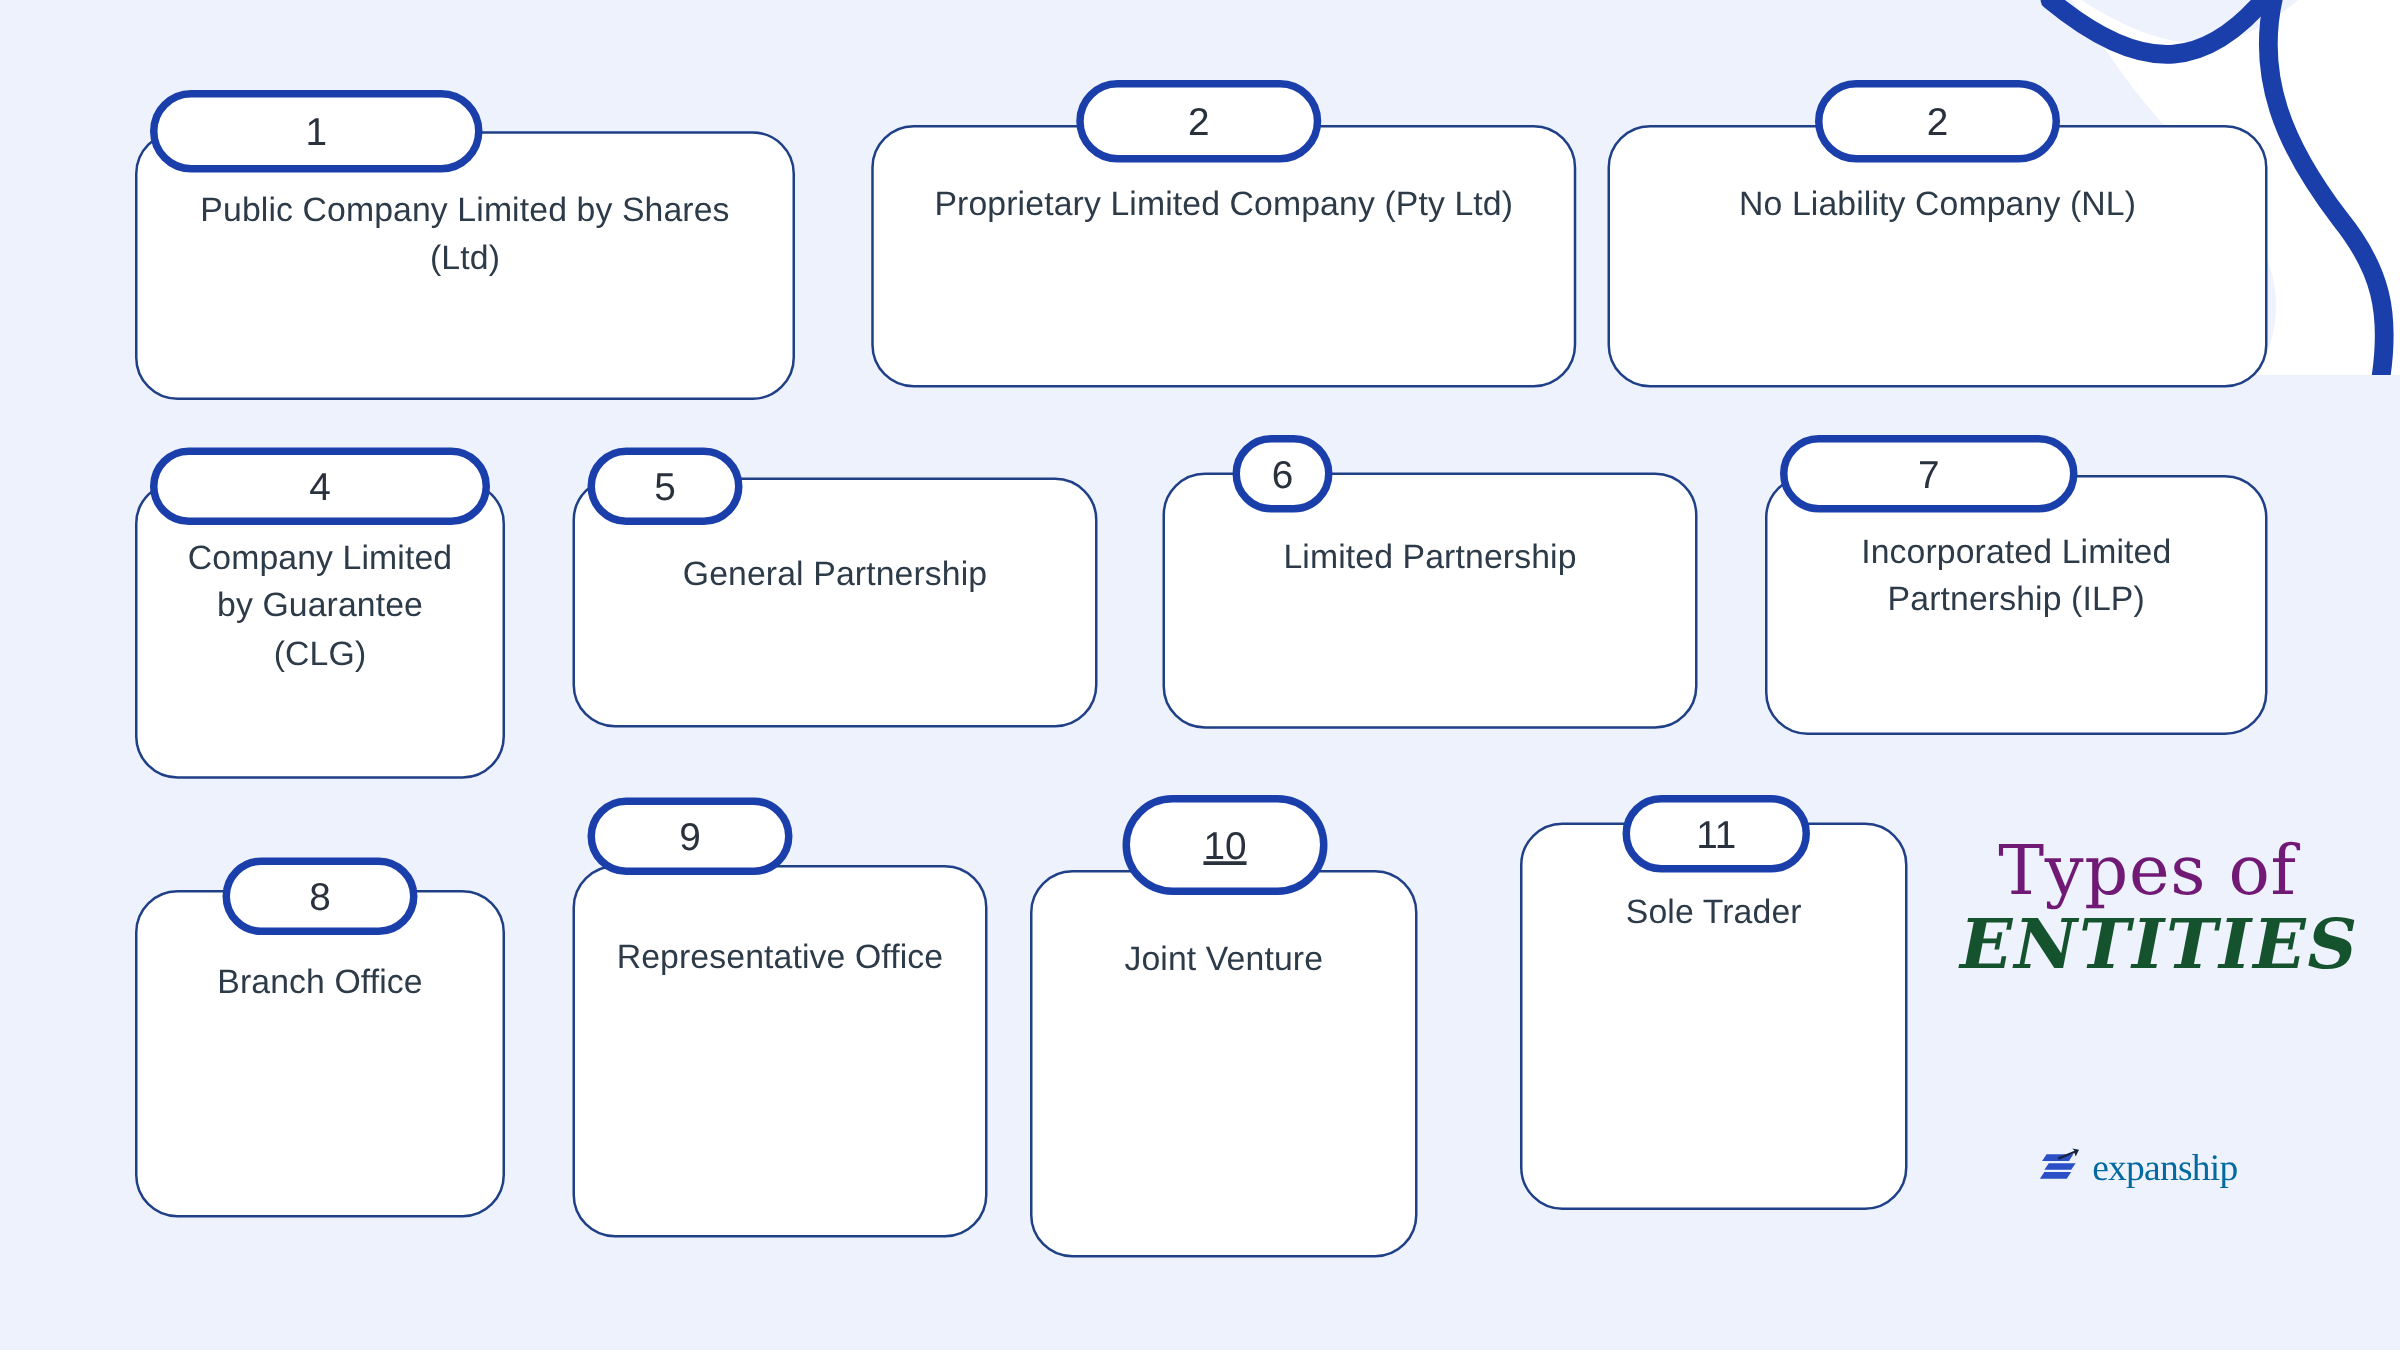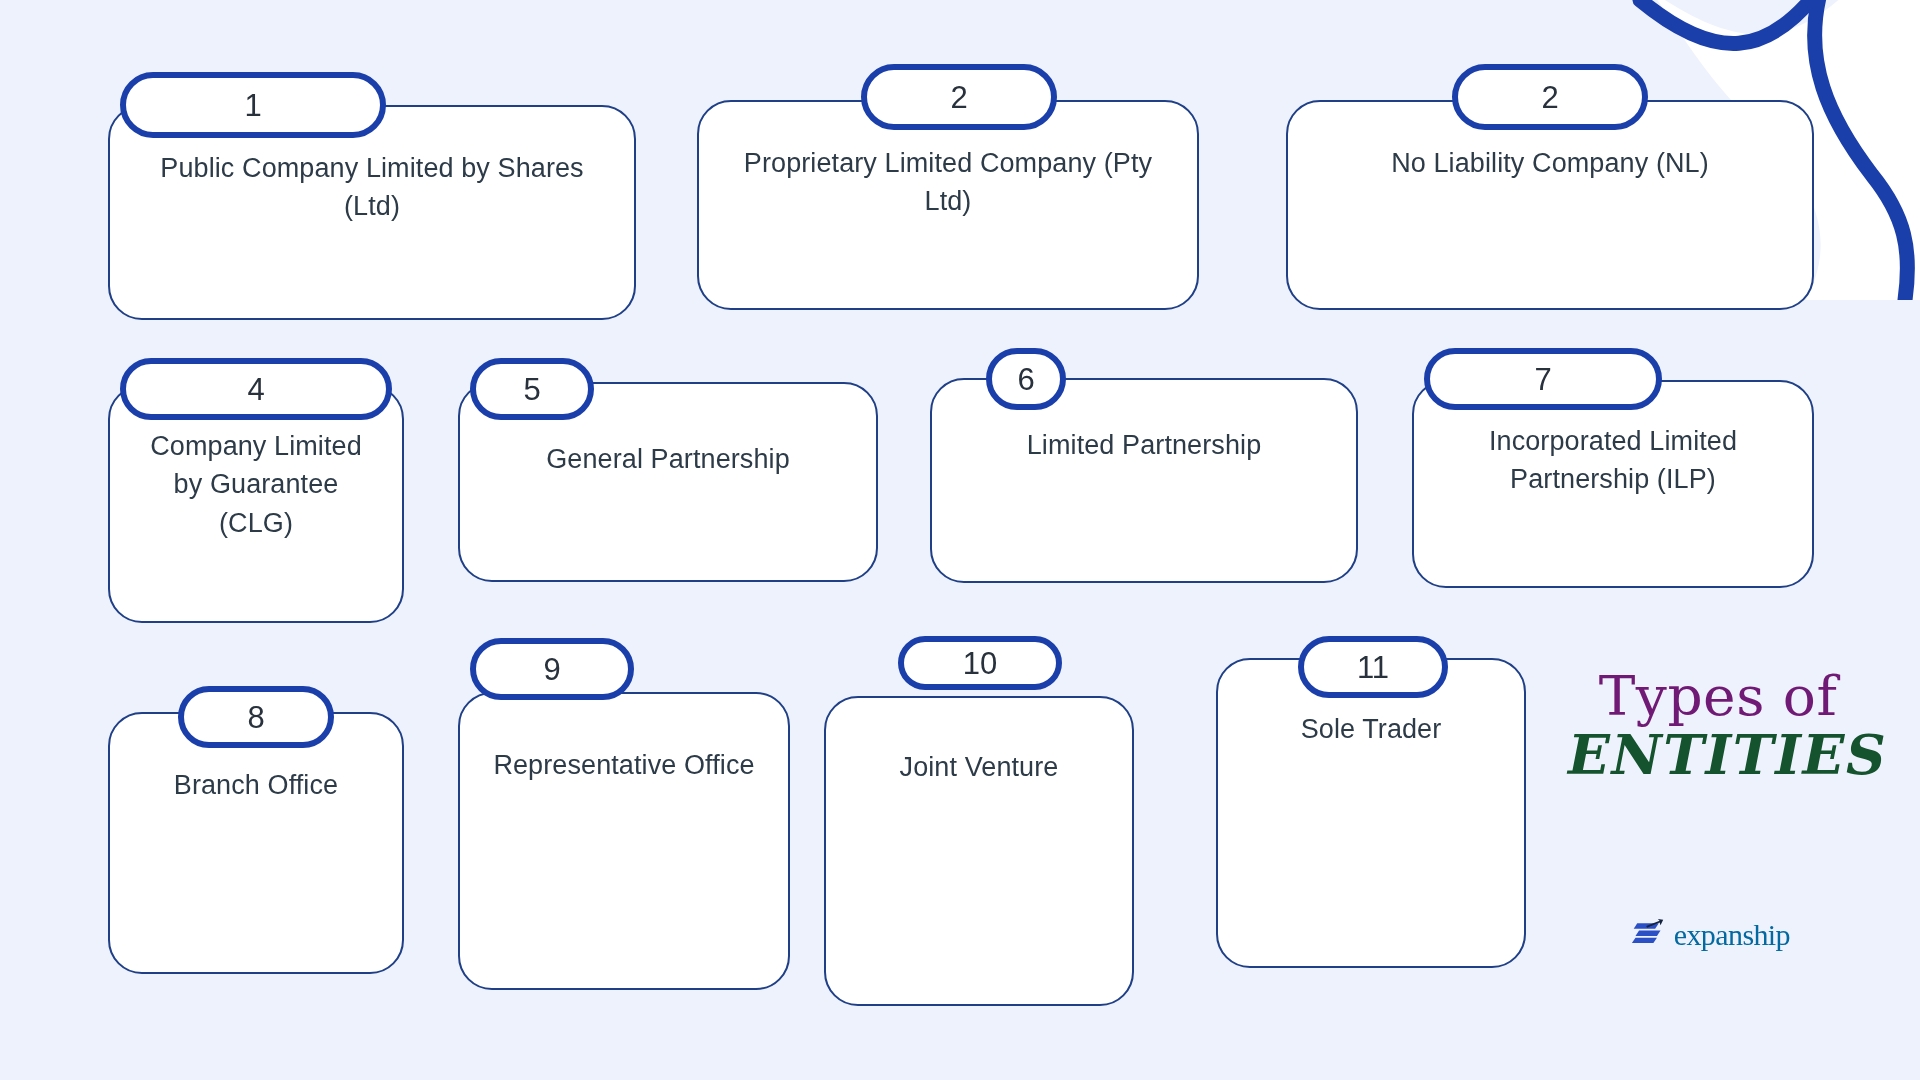--- a/index.html
+++ b/index.html
@@ -74,21 +74,21 @@
     <path d="M150,-10 C250,60 300,40 360,-20 L430,-20 L430,310 L300,310 C350,230 300,170 250,120 C200,70 180,30 150,-10 Z" fill="#ffffff"></path>
     <path d="M140,0 C215,62 268,58 322,-14" stroke="#1b3faa" stroke-width="15" fill="none" stroke-linecap="round"></path>
     <path d="M322,-14 C300,60 330,120 372,175 C405,216 412,250 405,300" stroke="#1b3faa" stroke-width="15" fill="none" stroke-linecap="round"></path>
   </svg>
 
   <div class="card" style="left:108px;top:105px;width:528px;height:215px;">
     <div class="card-label" style="top:42px;">Public Company Limited by Shares (Ltd)</div>
   </div>
   <div class="badge" style="left:120px;top:72px;width:266px;height:66px;">1</div>
 
-  <div class="card" style="left:697px;top:100px;width:502px;height:210px;">
+  <div class="card" style="left:697px;top:100px;width:564px;height:210px;">
     <div class="card-label" style="top:42px;">Proprietary Limited Company (Pty Ltd)</div>
   </div>
   <div class="badge" style="left:861px;top:64px;width:196px;height:66px;">2</div>
 
   <div class="card" style="left:1286px;top:100px;width:528px;height:210px;">
     <div class="card-label" style="top:42px;">No Liability Company (NL)</div>
   </div>
   <div class="badge" style="left:1452px;top:64px;width:196px;height:66px;">2</div>
 
   <div class="card" style="left:108px;top:385px;width:296px;height:238px;">
@@ -117,21 +117,21 @@
   <div class="badge" style="left:178px;top:686px;width:156px;height:62px;">8</div>
 
   <div class="card" style="left:458px;top:692px;width:332px;height:298px;">
     <div class="card-label" style="top:52px;">Representative Office</div>
   </div>
   <div class="badge" style="left:470px;top:638px;width:164px;height:62px;">9</div>
 
   <div class="card" style="left:824px;top:696px;width:310px;height:310px;padding-left:28px;">
     <div class="card-label" style="top:50px;">Joint Venture</div>
   </div>
-  <div class="badge" style="left:898px;top:636px;width:164px;height:54px;">10</div>
+  <div class="badge" style="left:898px;top:636px;width:164px;height:80px;text-decoration:underline;">10</div>
 
   <div class="card" style="left:1216px;top:658px;width:310px;height:310px;">
     <div class="card-label" style="top:50px;">Sole Trader</div>
   </div>
   <div class="badge" style="left:1298px;top:636px;width:150px;height:62px;">11</div>
 
   <div class="title-block">
     <div class="title-line1">Types of</div>
     <div class="title-line2">ENTITIES</div>
   </div>

